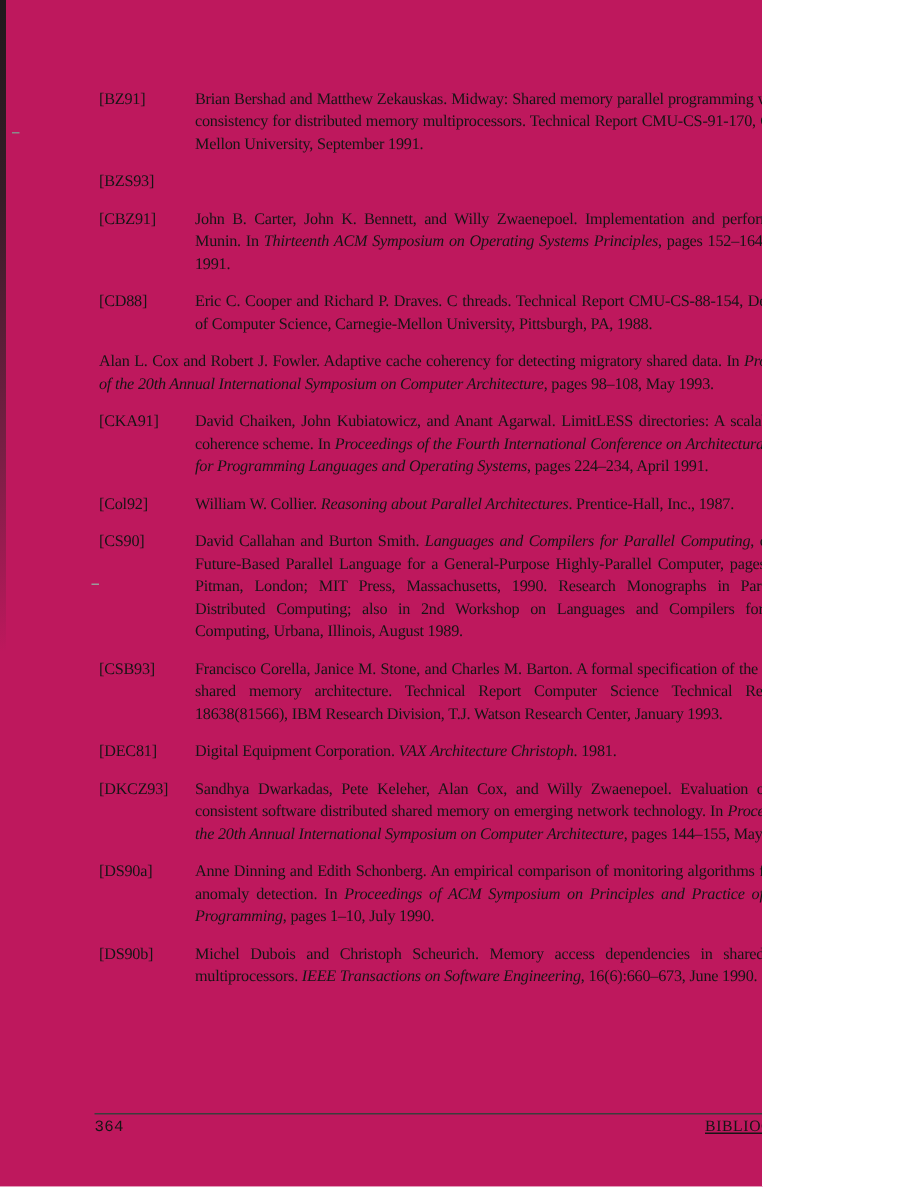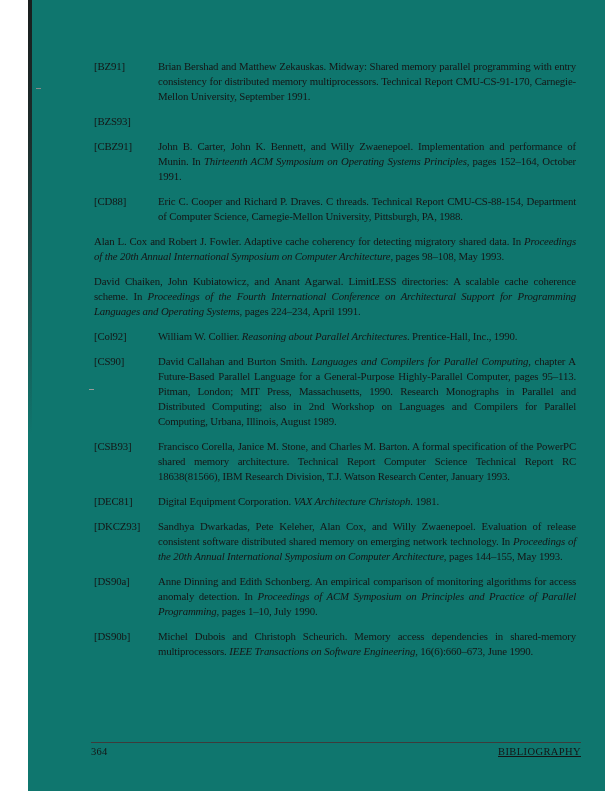--- a/index.html
+++ b/index.html
@@ -2,27 +2,26 @@
 <html><head>
 <meta charset="utf-8">
 <style>
   html, body {
     margin: 0;
     padding: 0;
     background: #ffffff;
   }
   .page {
     position: relative;
-    width: 577px;
+    width: 508px;
     height: 791px;
-    background: #0f766e;
+    background: #be185d;
     overflow: hidden;
     font-family: "Liberation Serif", serif;
     color: #151515;
-    margin-left: 28px;
   }
   
   .scan-edge {
     position: absolute;
     left: 0;
     top: 0;
     width: 4px;
     height: 435px;
     background: linear-gradient(180deg,
       rgba(25,25,25,0.95) 0%,
@@ -80,20 +79,21 @@
   .footer-row {
     display: flex;
     justify-content: space-between;
     align-items: baseline;
     padding-top: 3px;
     font-size: 10.5px;
     line-height: 12px;
   }
   .footer-row .pgnum {
     letter-spacing: 0.2px;
+    font-family: Liberation Mono, monospace;
   }
   .footer-row .section {
     letter-spacing: 0.4px;
     text-decoration: underline;
   }
 </style>
 </head>
 <body>
 
 <div class="page">
@@ -114,25 +114,26 @@
         <div class="text"><span>John B. Carter, John K. Bennett, and Willy Zwaenepoel. Implementation and performance of Munin. In </span><span class="it">Thirteenth ACM Symposium on Operating Systems Principles</span><span>, pages 152–164, October 1991.</span></div>
       </div>
       <div class="entry">
         <div class="label">[CD88]</div>
         <div class="text"><span>Eric C. Cooper and Richard P. Draves. C threads. Technical Report CMU-CS-88-154, Department of Computer Science, Carnegie-Mellon University, Pittsburgh, PA, 1988.</span></div>
       </div>
       <div class="entry">
         <div class="text"><span>Alan L. Cox and Robert J. Fowler. Adaptive cache coherency for detecting migratory shared data. In </span><span class="it">Proceedings of the 20th Annual International Symposium on Computer Architecture</span><span>, pages 98–108, May 1993.</span></div>
       </div>
       <div class="entry">
+        <div class="label">[CKA91]</div>
         <div class="text"><span>David Chaiken, John Kubiatowicz, and Anant Agarwal. LimitLESS directories: A scalable cache coherence scheme. In </span><span class="it">Proceedings of the Fourth International Conference on Architectural Support for Programming Languages and Operating Systems</span><span>, pages 224–234, April 1991.</span></div>
       </div>
       <div class="entry">
         <div class="label">[Col92]</div>
-        <div class="text"><span>William W. Collier. </span><span class="it">Reasoning about Parallel Architectures</span><span>. Prentice-Hall, Inc., 1990.</span></div>
+        <div class="text"><span>William W. Collier. </span><span class="it">Reasoning about Parallel Architectures</span><span>. Prentice-Hall, Inc., 1987.</span></div>
       </div>
       <div class="entry">
         <div class="label">[CS90]</div>
         <div class="text"><span>David Callahan and Burton Smith. </span><span class="it">Languages and Compilers for Parallel Computing</span><span>, chapter A Future-Based Parallel Language for a General-Purpose Highly-Parallel Computer, pages 95–113. Pitman, London; MIT Press, Massachusetts, 1990. Research Monographs in Parallel and Distributed Computing; also in 2nd Workshop on Languages and Compilers for Parallel Computing, Urbana, Illinois, August 1989.</span></div>
       </div>
       <div class="entry">
         <div class="label">[CSB93]</div>
         <div class="text"><span>Francisco Corella, Janice M. Stone, and Charles M. Barton. A formal specification of the PowerPC shared memory architecture. Technical Report Computer Science Technical Report RC 18638(81566), IBM Research Division, T.J. Watson Research Center, January 1993.</span></div>
       </div>
       <div class="entry">

